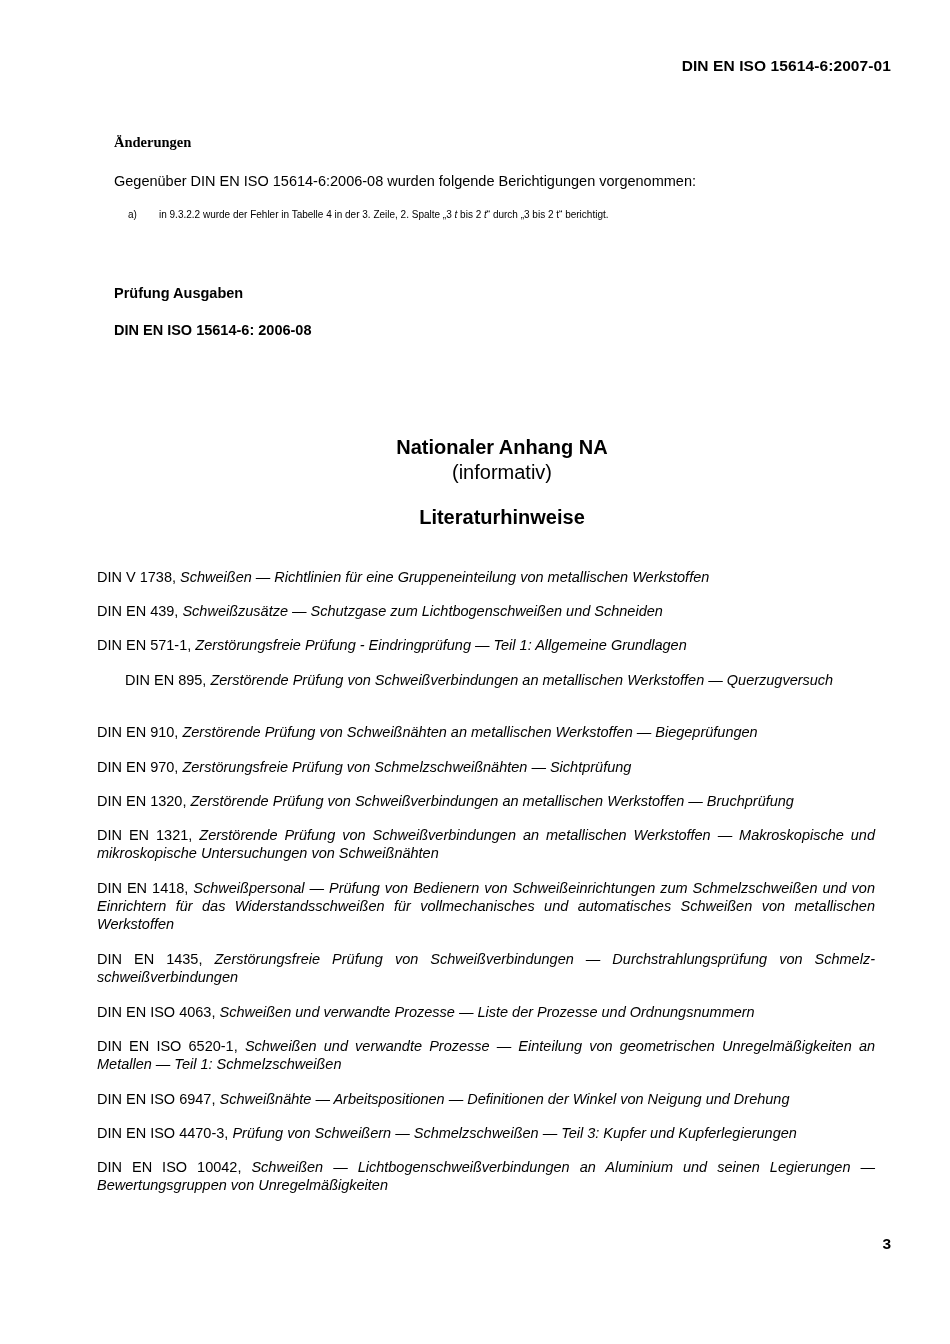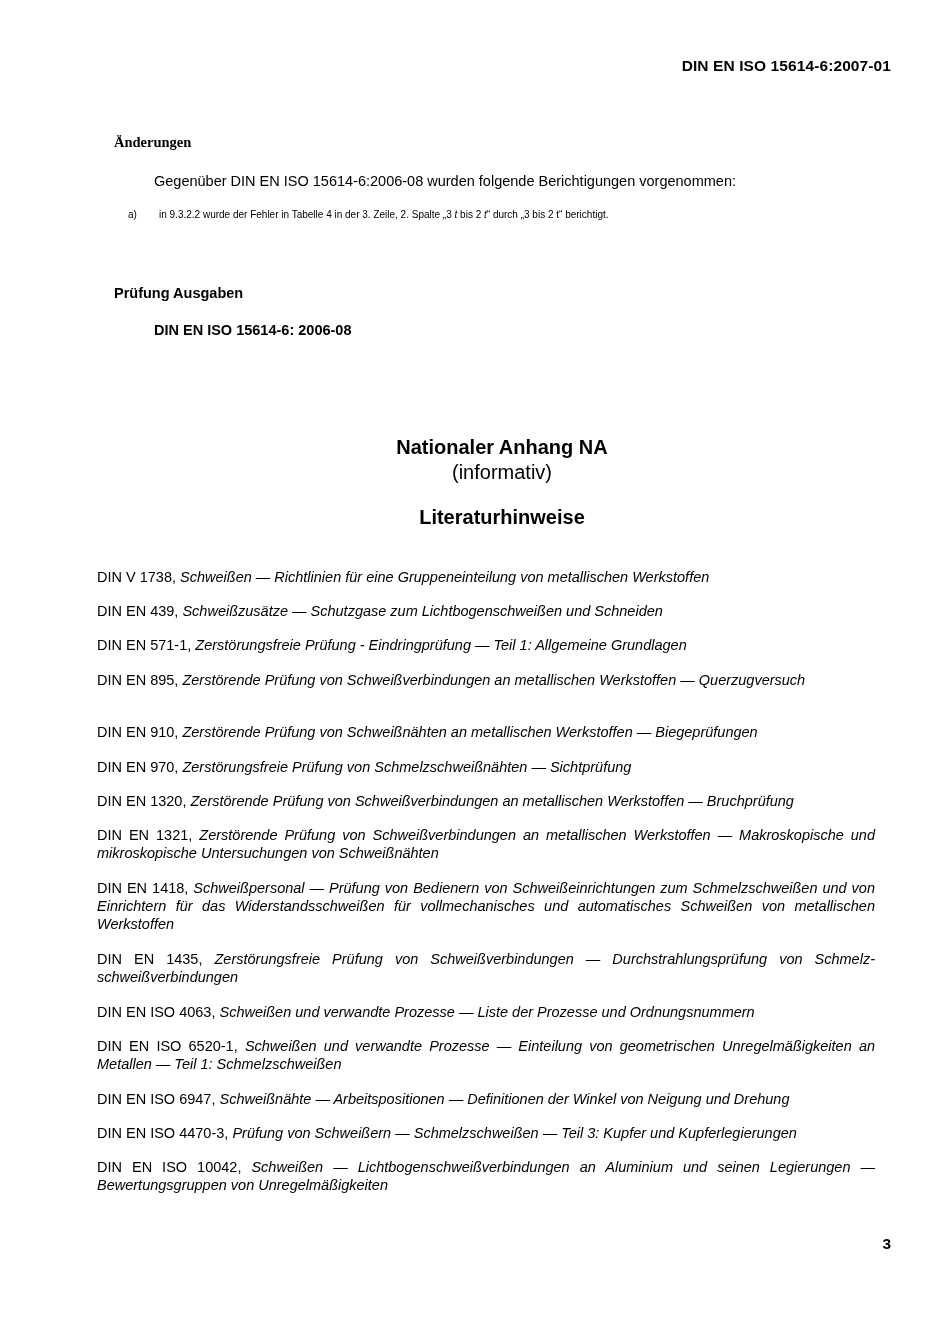--- a/index.html
+++ b/index.html
@@ -5,21 +5,21 @@
     html, body { margin: 0; padding: 0; background: #ffffff; }
     body {
       width: 950px; height: 1344px; position: relative; overflow: hidden;
       font-family: "Liberation Sans", sans-serif; color: #000;
     }
     .page-header {
       position: absolute; top: 57px; right: 59px;
       font-size: 15.5px; font-weight: bold; letter-spacing: 0.1px;
     }
     .sec-heading { position: absolute; left: 114px; font-size: 14.5px; font-weight: bold; }
-    .para { position: absolute; left: 114px; font-size: 14.5px; margin-left: 40px; }
+    .para { position: absolute; left: 114px; font-size: 14.5px; }
     .list-item { position: absolute; left: 128px; font-size: 10px; }
     .list-item .marker { display: inline-block; width: 31px; }
     .annex-title {
       position: absolute; left: 0; width: 1004px; text-align: center;
       font-size: 20px; font-weight: bold;
     }
     .annex-sub {
       position: absolute; left: 0; width: 1004px; text-align: center; font-size: 20px;
     }
     .bib {
@@ -48,21 +48,21 @@
   <div class="para" style="top:322px;font-weight:bold;">DIN EN ISO 15614-6: 2006-08</div>
 
   <div class="annex-title" style="top:436px;">Nationaler Anhang NA</div>
   <div class="annex-sub" style="top:461px;">(informativ)</div>
   <div class="annex-title" style="top:506px;">Literaturhinweise</div>
 
   <div>
     <div class="bib" style="top:568px;"><span>DIN V 1738,</span> <i>Schweißen — Richtlinien für eine Gruppeneinteilung von metallischen Werkstoffen</i></div>
     <div class="bib" style="top:602px;"><span>DIN EN 439,</span> <i>Schweißzusätze — Schutzgase zum Lichtbogenschweißen und Schneiden</i></div>
     <div class="bib" style="top:636px;"><span>DIN EN 571-1,</span> <i>Zerstörungsfreie Prüfung - Eindringprüfung — Teil 1: Allgemeine Grundlagen</i></div>
-    <div class="bib" style="top:671px;"><span>DIN EN 895,</span> <i>Zerstörende Prüfung von Schweißverbindungen an metallischen Werkstoffen — Querzug­versuch</i></div>
+    <div class="bib" style="top:671px;margin-left:28px;"><span>DIN EN 895,</span> <i>Zerstörende Prüfung von Schweißverbindungen an metallischen Werkstoffen — Querzug­versuch</i></div>
     <div class="bib" style="top:723px;"><span>DIN EN 910,</span> <i>Zerstörende Prüfung von Schweißnähten an metallischen Werkstoffen — Biegeprüfungen</i></div>
     <div class="bib" style="top:758px;"><span>DIN EN 970,</span> <i>Zerstörungsfreie Prüfung von Schmelzschweißnähten — Sichtprüfung</i></div>
     <div class="bib" style="top:792px;"><span>DIN EN 1320,</span> <i>Zerstörende Prüfung von Schweißverbindungen an  metallischen Werkstoffen — Bruchprüfung</i></div>
     <div class="bib" style="top:826px;"><span>DIN EN 1321,</span> <i>Zerstörende Prüfung von Schweißverbindungen an metallischen Werkstoffen — Makroskopi­sche und mikroskopische Untersuchungen von Schweißnähten</i></div>
     <div class="bib" style="top:879px;"><span>DIN EN 1418,</span> <i>Schweißpersonal — Prüfung von Bedienern von Schweißeinrichtungen zum Schmelz­schweißen und von Einrichtern für das Widerstandsschweißen für vollmechanisches und automatisches Schweißen von metallischen Werkstoffen</i></div>
     <div class="bib" style="top:950px;"><span>DIN EN 1435,</span> <i>Zerstörungsfreie Prüfung von Schweißverbindungen — Durchstrahlungsprüfung von Schmelz­schweißverbindungen</i></div>
     <div class="bib" style="top:1003px;"><span>DIN EN ISO 4063,</span> <i>Schweißen und verwandte Prozesse — Liste der Prozesse und Ordnungsnummern</i></div>
     <div class="bib" style="top:1037px;"><span>DIN EN ISO 6520-1,</span> <i>Schweißen und verwandte Prozesse — Einteilung von geometrischen Unregelmäßig­keiten an Metallen — Teil 1: Schmelzschweißen</i></div>
     <div class="bib" style="top:1090px;"><span>DIN EN ISO 6947,</span> <i>Schweißnähte — Arbeitspositionen — Definitionen der Winkel von Neigung und Drehung</i></div>
     <div class="bib" style="top:1124px;"><span>DIN EN ISO 4470-3,</span> <i>Prüfung von Schweißern — Schmelzschweißen — Teil 3: Kupfer und Kupferlegierungen</i></div>

